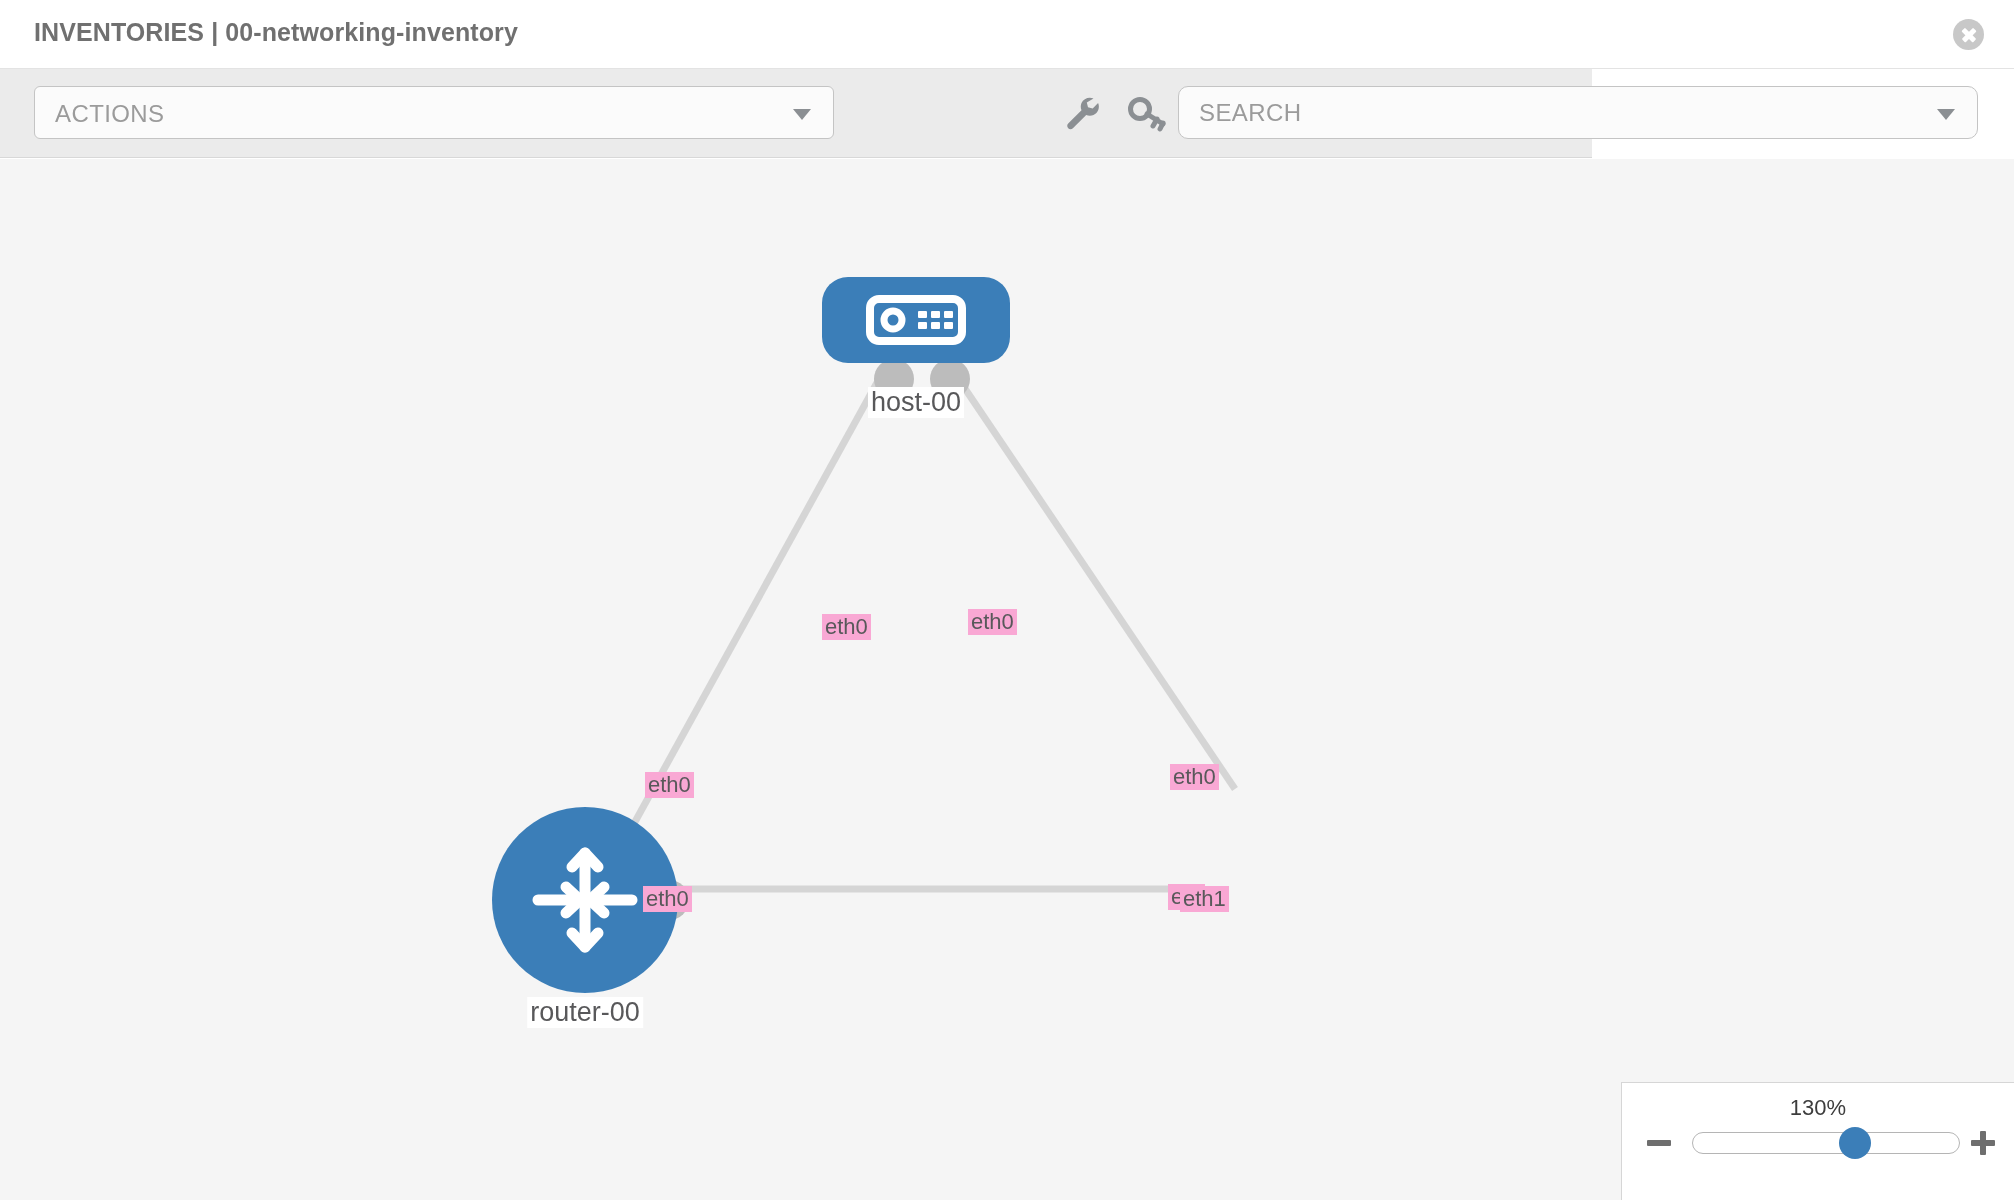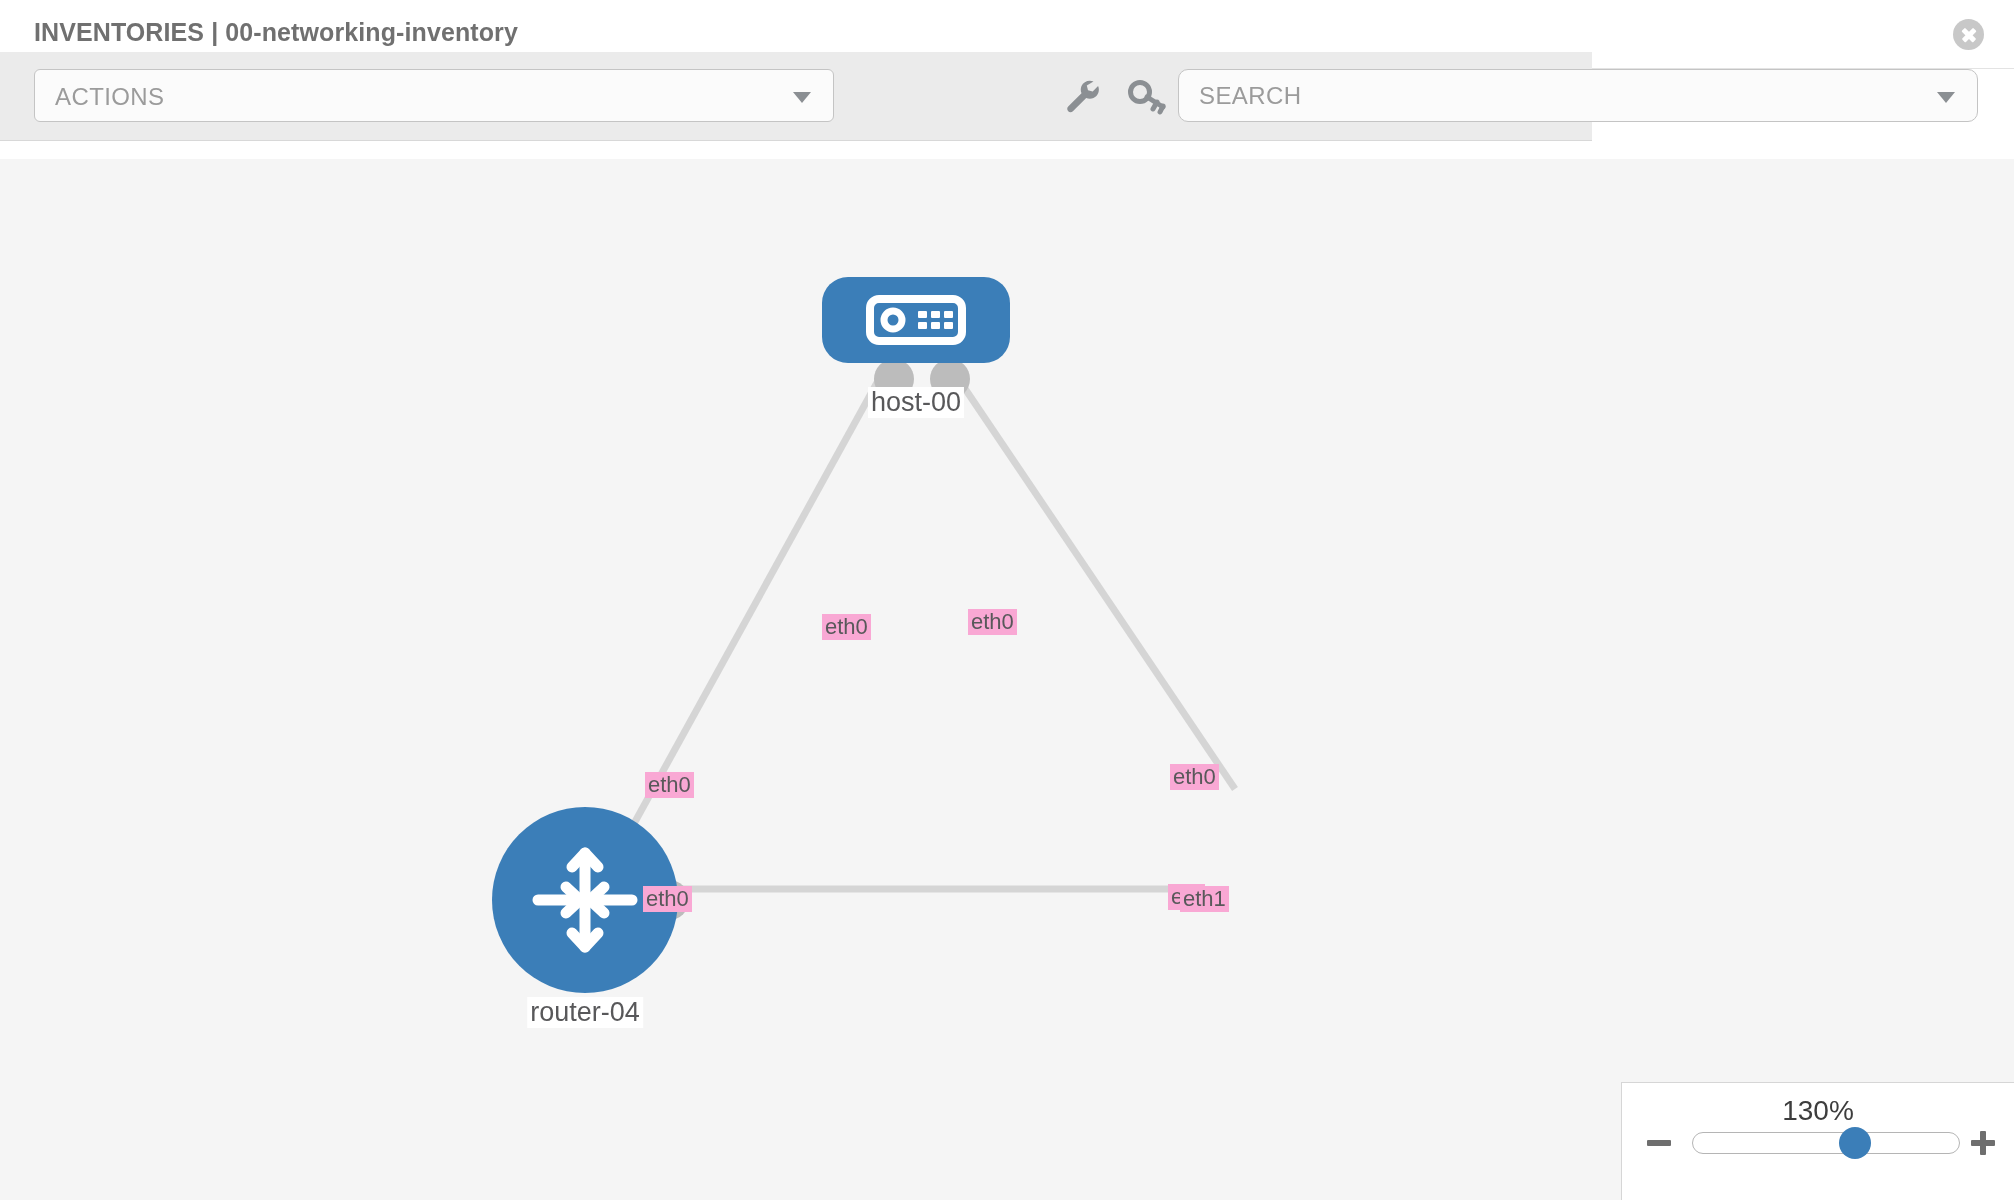--- a/index.html
+++ b/index.html
@@ -57,21 +57,21 @@
     height: 4.5px;
     background: #ffffff;
     border-radius: 1px;
   }
   .close-btn::before { transform: translate(-50%,-50%) rotate(45deg); }
   .close-btn::after  { transform: translate(-50%,-50%) rotate(-45deg); }
 
   
   .toolbar {
     position: absolute;
-    left: 0; top: 52px;
+    left: 0; top: 69px;
     width: 1592px;
     height: 89px;
     background: #ebebeb;
     border-bottom: 1px solid #d8d8d8;
     text-decoration: underline;
   }
 
   .actions-select {
     position: absolute;
     left: 34px;
@@ -225,21 +225,21 @@
     border: 1px solid #d6d6d6;
     border-right: none;
     border-bottom: none;
   }
   .zoom-level {
     position: absolute;
     top: 12px;
     left: 0;
     width: 100%;
     text-align: center;
-    font-size: 28px;
+    font-size: 22px;
     color: #3d3d3d;
   }
   .zoom-minus, .zoom-plus {
     position: absolute;
     top: 45px;
     width: 30px;
     height: 30px;
     cursor: pointer;
   }
   .zoom-minus { left: 22px; }
@@ -370,21 +370,21 @@
             <path d="M46 92 L59 106 L72 92"></path>
 
             <path d="M12 59 H54"></path>
             <path d="M40 46 L54 59 L40 72"></path>
 
             <path d="M106 59 H64"></path>
             <path d="M78 46 L64 59 L78 72"></path>
           </g>
         </svg>
       </div>
-      <div class="node-label" style="top:190px;">router-04</div>
+      <div class="node-label" style="top:190px;">router-00</div>
     </div>
 
     <div class="iface" style="left:643px; top:727px;">eth0</div>
     <div class="iface" style="left:645px; top:613px;">eth0</div>
 
 
     <div class="iface" style="left:1168px; top:725px;">eth</div>
     <div class="iface" style="left:1180px; top:727px;">eth1</div>
     <div class="iface" style="left:1170px; top:605px;">eth0</div>
 

